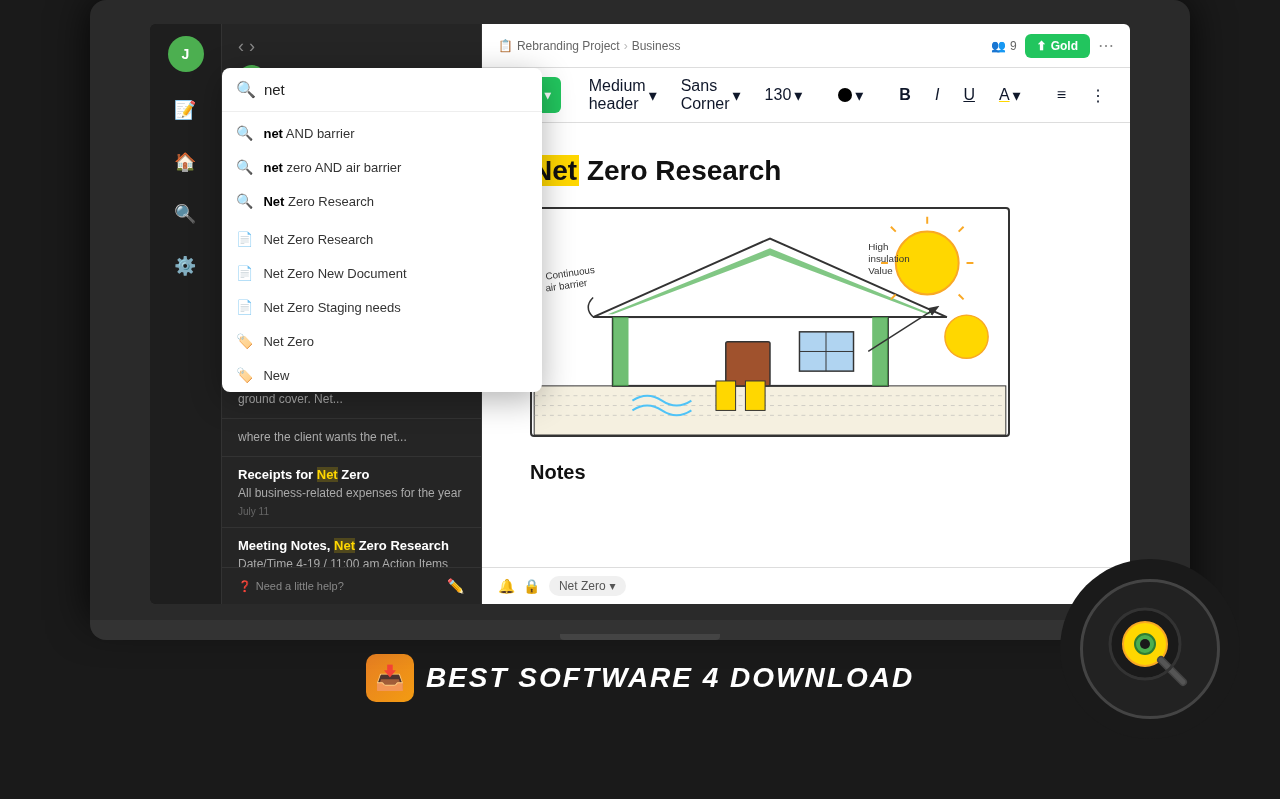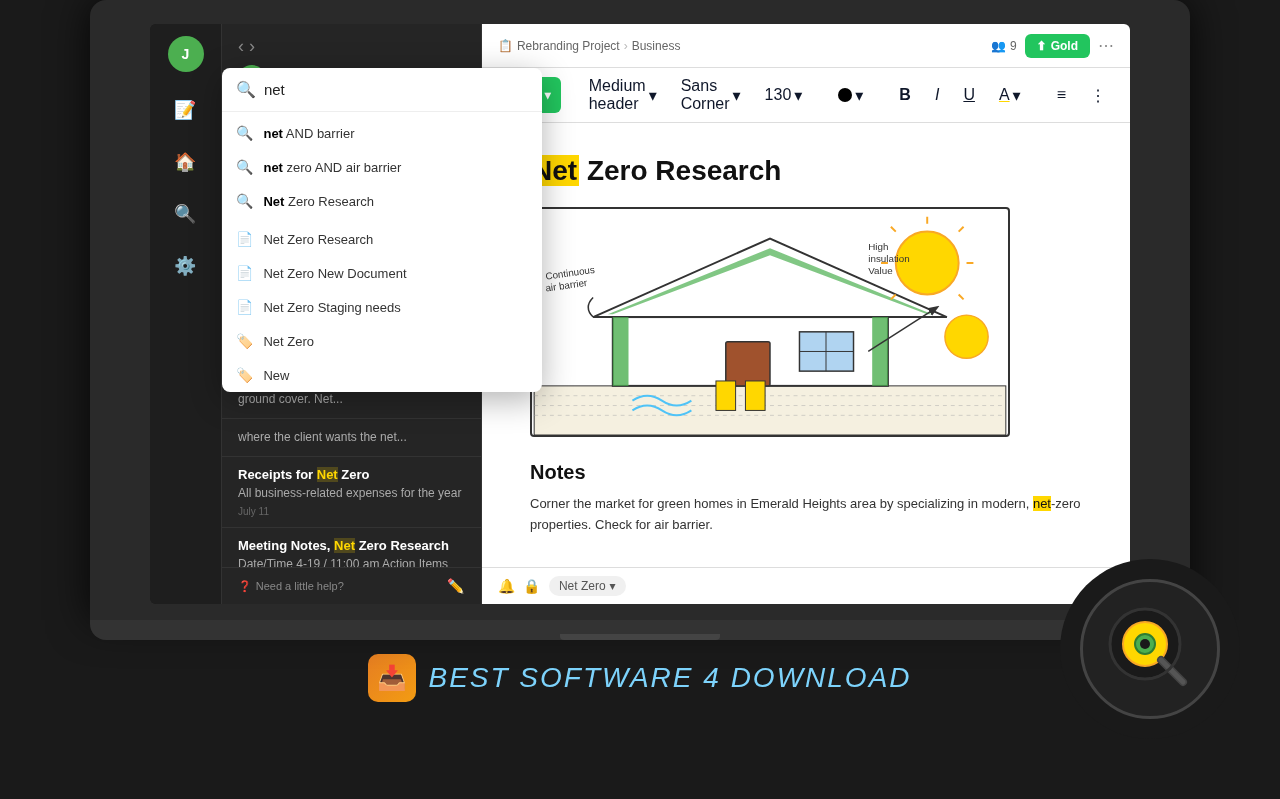--- a/index.html
+++ b/index.html
@@ -487,22 +487,22 @@
       background: linear-gradient(135deg, #e67e22, #f39c12);
       border-radius: 10px;
       display: flex;
       align-items: center;
       justify-content: center;
       font-size: 24px;
     }
 
     .banner-text {
       font-size: 28px;
-      font-weight: 400;
-      color: #7dd3fc;
+      font-weight: 700;
+      color: #ffffff;
       letter-spacing: 2px;
       font-style: italic;
     }
 
     .notes-panel-header {
       display: flex;
       align-items: center;
       padding: 12px 16px 4px;
     }
 
@@ -815,23 +815,20 @@
 
                 <defs>
                   <marker id="arrow" markerWidth="8" markerHeight="8" refX="6" refY="3" orient="auto">
                     <path d="M0,0 L0,6 L8,3 z" fill="#333"></path>
                   </marker>
                 </defs>
               </svg>
             </div>
 
             <div class="notes-section-title">Notes</div>
-            <div class="notes-text">
-              <span>Corner the market for green homes in Emerald Heights area by specializing in modern, </span><span class="highlight-net">net</span><span>-zero properties. Check for air barrier.</span>
-            </div>
           </div>
 
           <div class="doc-footer">
             <span style="font-size:14px; color:#888; cursor:pointer;">🔔</span>
             <span style="font-size:14px; color:#888; cursor:pointer;">🔒</span>
             <div class="tag-badge">
               <span>Net Zero</span>
               <span>▾</span>
             </div>
           </div>

